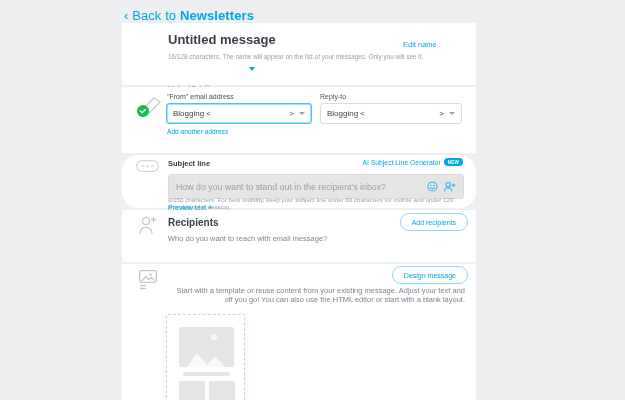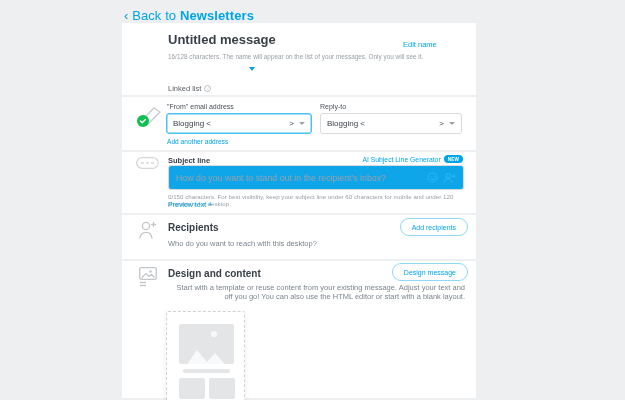--- a/index.html
+++ b/index.html
@@ -7,57 +7,57 @@
   body { background:#edeff1; font-family:"Liberation Sans", sans-serif; color:#3c434c; }
   .page { position:relative; width:625px; height:400px; }
 
   .back-link { position:absolute; left:124px; top:8px; font-size:13px; color:#00a5e9; cursor:pointer; letter-spacing:.1px; }
   .back-link b { font-weight:bold; }
 
   .card { position:absolute; left:122px; top:23px; width:354px; display:flex; flex-direction:column; gap:2px; }
   .section { background:#fff; position:relative; }
 
   
-  .sec-name { height:72px; }
+  .sec-name { height:62px; }
   .msg-title { position:absolute; left:46px; top:9px; font-size:13px; font-weight:700; color:#39404a; }
   .edit-name { position:absolute; left:281px; top:17px; font-size:7.5px; color:#00a5e9; cursor:pointer; }
   .char-info-1 { position:absolute; left:46px; top:30px; font-size:6.4px; color:#9aa1a8; }
   .linked-row { position:absolute; left:46px; top:41px; font-size:7.5px; color:#5c636b; display:flex; align-items:center; gap:3px;margin-top:20px; }
   .info-circ { width:7px; height:7px; border:1px solid #b9bec4; border-radius:50%; font-size:5px; color:#b9bec4; display:inline-flex; align-items:center; justify-content:center; font-style:italic; font-family:"Liberation Serif",serif; }
   .linked-caret { position:absolute; left:127px; top:44px; width:0; height:0; border-left:3px solid transparent; border-right:3px solid transparent; border-top:4px solid #00a5e9; cursor:pointer; }
 
   
-  .sec-addr { height:53px; }
+  .sec-addr { height:66px; }
   .pencil-ic { position:absolute; left:12px; top:3px; }
   .fld-label { font-size:7px; color:#4a515a; position:absolute; top:6px; }
   .lbl-from { left:45px; } .lbl-reply { left:198px; }
   .addr-input { position:absolute; top:16px; height:21px; background:#fff; border:1px solid #d8dce0; border-radius:3px; display:flex; align-items:center; padding:0 6px; font-size:8px; color:#3c434c; cursor:text; }
   .inp-from { left:44px; width:146px; border:1px solid #49c2f1; box-shadow:0 0 0 .5px #49c2f1 inset; }
   .inp-reply { left:198px; width:142px; }
   .addr-input .grow { flex:1; }
   .addr-input .close-b { color:#3c434c; font-size:8px; margin-right:5px; }
   .caret-gray { width:0; height:0; border-left:3px solid transparent; border-right:3px solid transparent; border-top:3.5px solid #9aa1a8; }
   .add-addr { position:absolute; left:45px; top:41px; font-size:6.6px; color:#00a5e9; cursor:pointer; }
 
   
-  .sec-subj { height:61px; }
+  .sec-subj { height:53px;border-radius:16px; }
   .subj-ic { position:absolute; left:14px; top:5px; }
   .subj-label { position:absolute; left:46px; top:4px; font-size:7.5px; font-weight:700; color:#39404a; }
   .ai-row { position:absolute; right:13px; top:3px; display:flex; align-items:center; gap:3px; }
   .ai-link { font-size:6.8px; color:#00a5e9; cursor:pointer; }
   .new-badge { background:#00a5e9; color:#fff; font-size:4.6px; font-weight:bold; border-radius:5px; padding:1.5px 4px; letter-spacing:.2px; }
-  .subj-input-wrap { position:absolute; left:46px; top:13px; width:296px; height:25px; border:1px solid #d8dce0; border-radius:3px; background:#0ea5e9; display:flex; align-items:center; padding:0 7px; }
+  .subj-input-wrap { position:absolute; left:46px; top:19px; width:296px; height:25px; border:1px solid #d8dce0; border-radius:3px; background:#e5e5e5; display:flex; align-items:center; padding:0 7px; }
   .subj-input { flex:1; border:none; outline:none; font-size:8.8px; color:#3c434c; font-family:"Liberation Sans",sans-serif; background:transparent; }
   .subj-input::placeholder { color:#9aa1a8; }
   .subj-icons { display:flex; align-items:center; gap:5px; }
   .char-info-2 { position:absolute; left:46px; top:41px; font-size:6.2px; color:#9aa1a8; }
   .preview-link { position:absolute; left:46px; top:49px; font-size:7px; color:#00a5e9; cursor:pointer; }
 
   
-  .sec-recip { height:44px; }
+  .sec-recip { height:52px; }
   .recip-ic { position:absolute; left:15px; top:4px; }
   .sec-h { font-size:10px; font-weight:700; color:#39404a; }
   .recip-h { position:absolute; left:46px; top:7px; }
   .recip-desc { position:absolute; left:46px; top:24px; font-size:7.5px; color:#7d858d; }
   .pill-btn { position:absolute; right:8px; height:18px; border:1px solid #8fd9f5; border-radius:9px; background:#fff; color:#00a5e9; font-size:7px; font-family:"Liberation Sans",sans-serif; padding:0 11px; cursor:pointer; display:flex; align-items:center; }
   .recip-btn { top:3px; }
 
   
   .sec-design { height:137px; }
   .design-ic { position:absolute; left:15px; top:4px; }
@@ -145,33 +145,32 @@
       <div class="preview-link">Preview text +</div>
     </div>
 
     <div class="section sec-recip">
       <svg class="recip-ic" width="22" height="22" viewBox="0 0 22 22">
         <circle cx="9" cy="7" r="3.6" fill="none" stroke="#c3c7cb" stroke-width="1.3"></circle>
         <path d="M3 19 q0.8 -5.6 6 -5.6 q5.2 0 6 5.6" fill="none" stroke="#c3c7cb" stroke-width="1.3" stroke-linecap="round"></path>
         <path d="M16.5 3.5 v4 M14.5 5.5 h4" stroke="#c3c7cb" stroke-width="1.3" stroke-linecap="round"></path>
       </svg>
       <div class="sec-h recip-h">Recipients</div>
-      <div class="recip-desc">Who do you want to reach with this desktop?</div>
+      <div class="recip-desc">Who do you want to reach with email message?</div>
       <button class="pill-btn recip-btn">Add recipients</button>
     </div>
 
     <div class="section sec-design">
       <svg class="design-ic" width="22" height="22" viewBox="0 0 22 22">
         <rect x="2.7" y="2.7" width="16.6" height="11.6" rx="1.5" fill="none" stroke="#c3c7cb" stroke-width="1.3"></rect>
         <circle cx="13.5" cy="6.5" r="1.2" fill="#c3c7cb"></circle>
         <path d="M4.5 13 l4.5 -4.5 l3 3 l2.5 -2.2 l3 3.2" fill="none" stroke="#c3c7cb" stroke-width="1.2"></path>
         <line x1="3" y1="17.5" x2="9" y2="17.5" stroke="#c3c7cb" stroke-width="1.4"></line>
         <line x1="3" y1="20.5" x2="9" y2="20.5" stroke="#c3c7cb" stroke-width="1.4"></line>
       </svg>
-      <div class="sec-h design-h">Design and content</div>
       <button class="pill-btn design-btn">Design message</button>
       <div class="design-desc">Start with a template or reuse content from your existing message. Adjust your text and off you go! You can also use the HTML editor or start with a blank layout.</div>
       <div class="thumb">
         <div class="thumb-img">
           <div class="thumb-sun"></div>
           <svg class="thumb-mt" viewBox="0 0 47 30">
             <path d="M0 30 L14 10 L24 22 L32 13 L47 30 Z" fill="#f8f9fa"></path>
           </svg>
         </div>
         <div class="thumb-line"></div>

